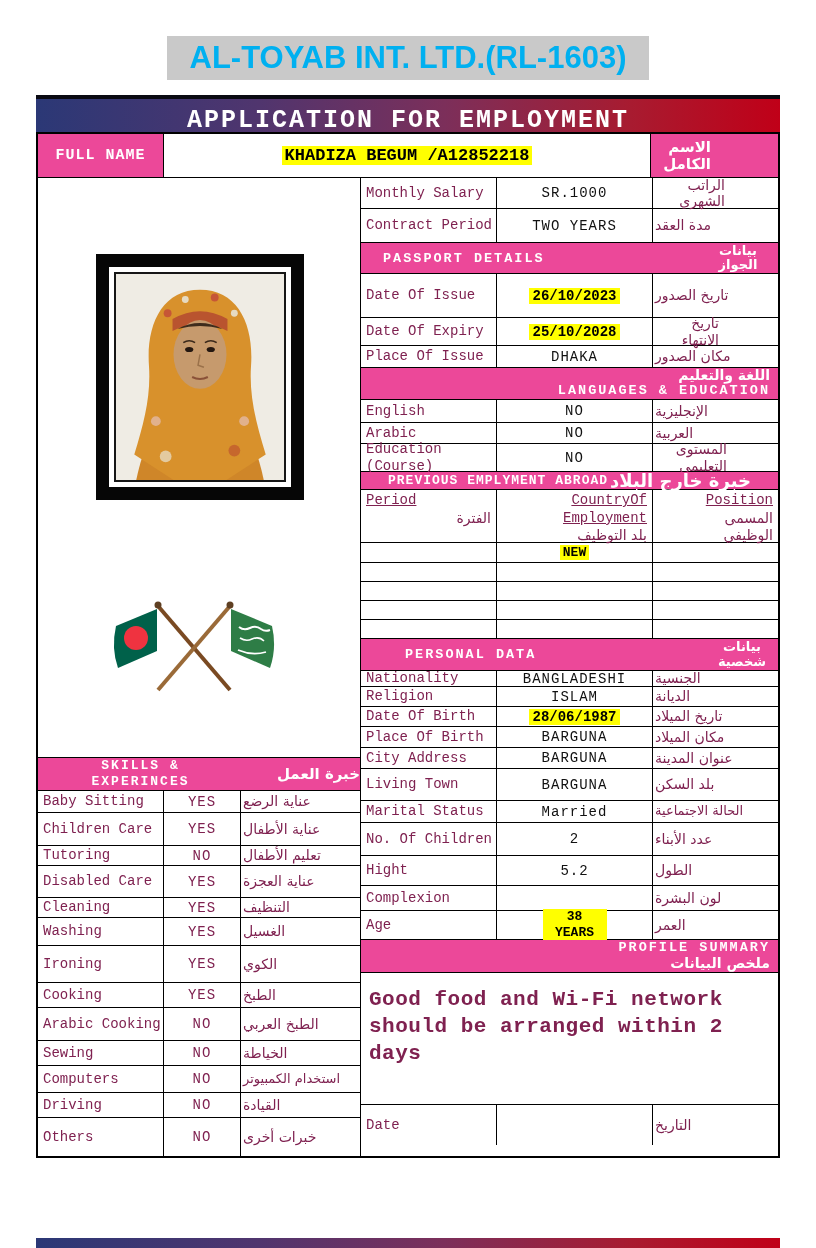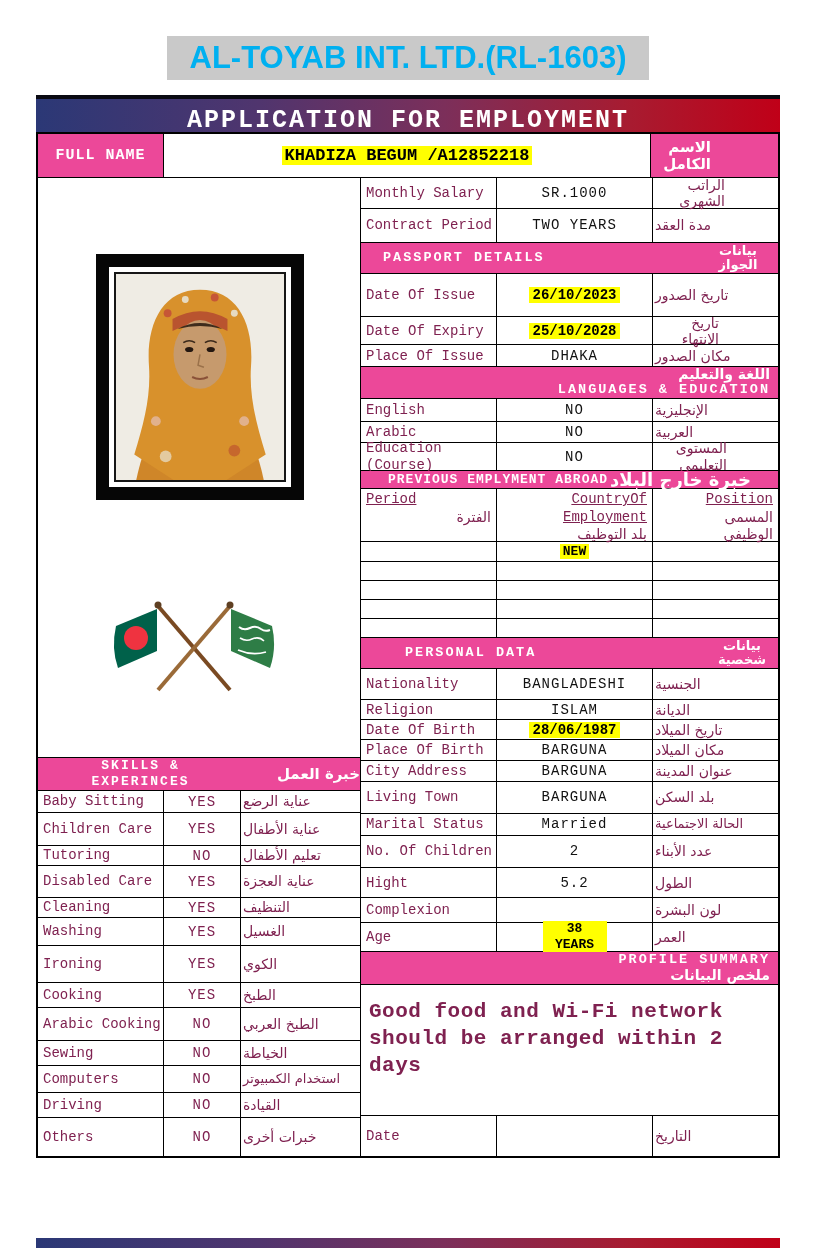--- a/index.html
+++ b/index.html
@@ -385,21 +385,21 @@
             <div class="r-l"></div>
             <div class="r-v"></div>
             <div class="r-a"></div>
           </div>
 
         <div class="rrow sectbg hdr-flex" style="height:32px">
           <span class="sh-en" style="padding-left:36px">PERSONAL DATA</span>
           <span class="sh-ar"><span class="narrow-ar" style="max-width:56px">بيانات شخصية</span></span>
         </div>
 
-        <div class="rrow" style="height:31px">
+        <div class="rrow" style="height:16px">
           <div class="r-l lbl">Nationality</div>
           <div class="r-v">
               <span class="val">BANGLADESHI</span>
             </div>
           <div class="r-a arc">الجنسية</div>
         </div>
         <div class="rrow" style="height:20px">
           <div class="r-l lbl">Religion</div>
           <div class="r-v">
               <span class="val">ISLAM</span>

